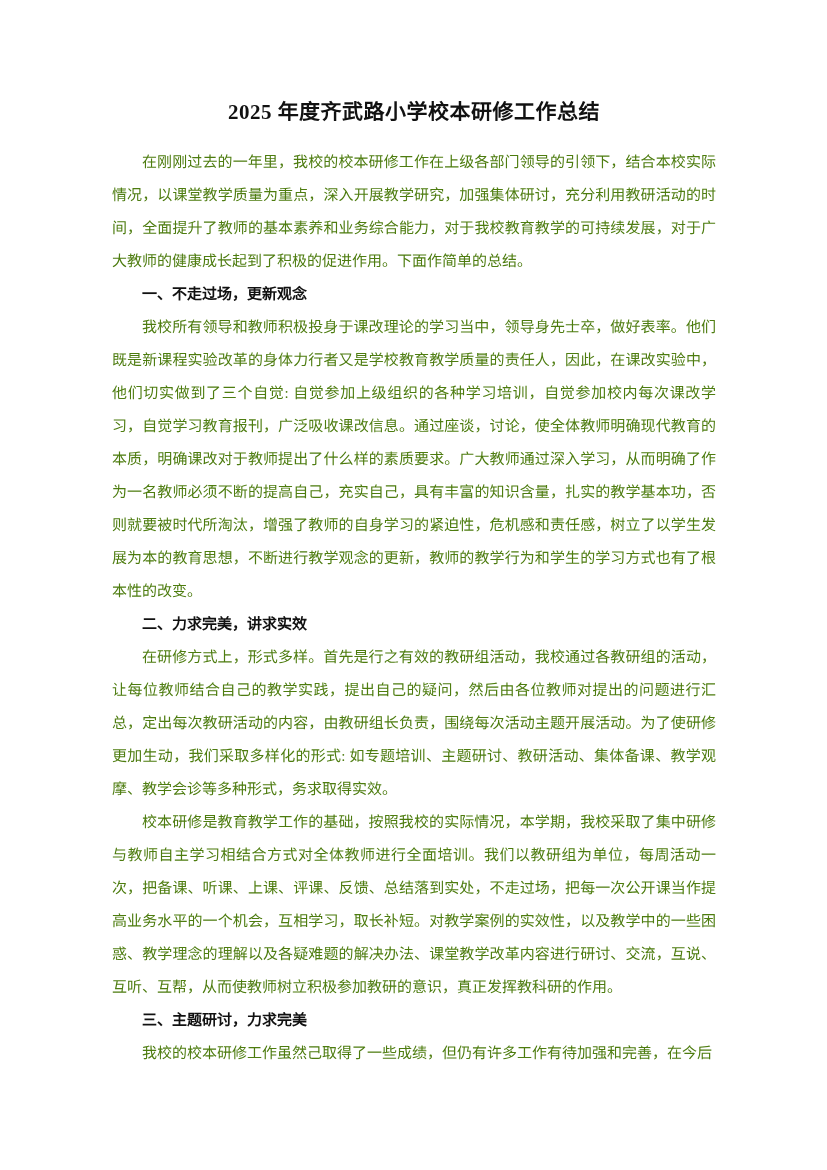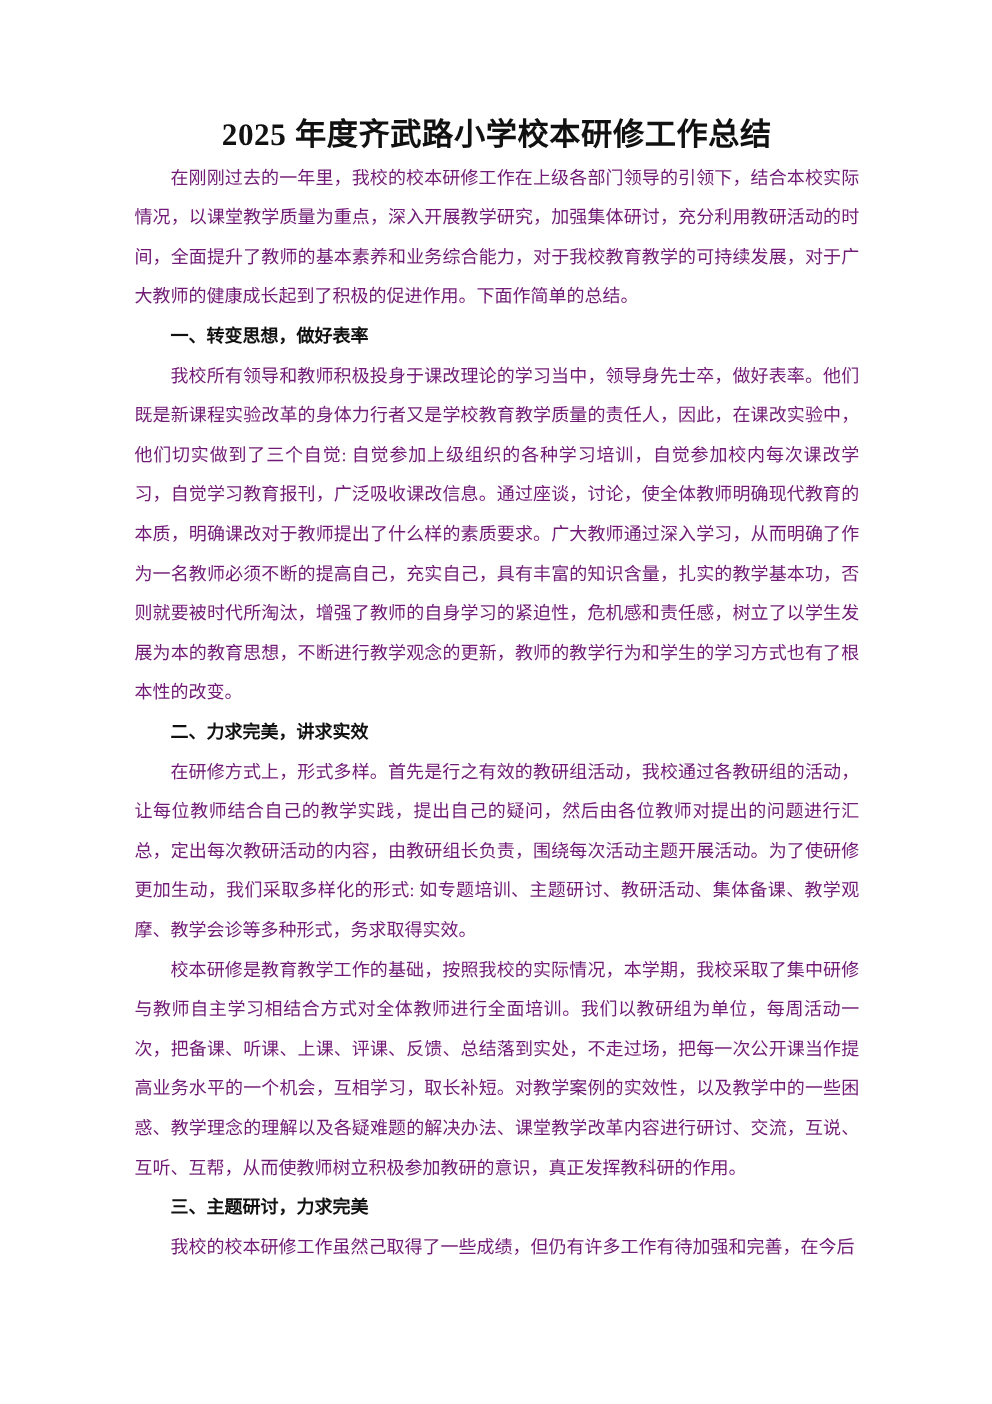--- a/index.html
+++ b/index.html
@@ -13,60 +13,60 @@
     height: 1170px;
     margin: 0 auto;
     background: #ffffff;
     box-sizing: border-box;
     padding: 96px 111px 40px 112px;
     overflow: hidden;
     font-family: "Liberation Serif", "DejaVu Serif", serif;
     color: #1a1a1a;
   }
   .doc-title {
-    margin: 0 0 4px 0;
-    font-size: 26px;
+    margin: 0 0 17px 0;
+    font-size: 21px;
     line-height: 33px;
     font-weight: bold;
     text-align: center;
     color: #111111;
     letter-spacing: 0.5px;
   }
   .doc-body {
     width: 604px;
   }
   .para {
     margin: 0;
     font-size: 15px;
     line-height: 33px;
     text-align: justify;
     text-justify: inter-ideograph;
     text-indent: 2em;
-    color: #701a75;
+    color: #4d7c0f;
     word-break: break-all;
   }
   .heading {
     margin: 0;
     font-size: 15px;
     line-height: 33px;
     font-weight: bold;
     text-indent: 2em;
     color: #111111;
   }
 </style>
 </head>
 <body>
 
 <div class="page">
   <h1 class="doc-title">2025 年度齐武路小学校本研修工作总结</h1>
 
   <div class="doc-body">
     <p class="para">在刚刚过去的一年里，我校的校本研修工作在上级各部门领导的引领下，结合本校实际情况，以课堂教学质量为重点，深入开展教学研究，加强集体研讨，充分利用教研活动的时间，全面提升了教师的基本素养和业务综合能力，对于我校教育教学的可持续发展，对于广大教师的健康成长起到了积极的促进作用。下面作简单的总结。</p>
 
-    <p class="heading">一、转变思想，做好表率</p>
+    <p class="heading">一、不走过场，更新观念</p>
 
     <p class="para">我校所有领导和教师积极投身于课改理论的学习当中，领导身先士卒，做好表率。他们既是新课程实验改革的身体力行者又是学校教育教学质量的责任人，因此，在课改实验中，他们切实做到了三个自觉: 自觉参加上级组织的各种学习培训，自觉参加校内每次课改学习，自觉学习教育报刊，广泛吸收课改信息。通过座谈，讨论，使全体教师明确现代教育的本质，明确课改对于教师提出了什么样的素质要求。广大教师通过深入学习，从而明确了作为一名教师必须不断的提高自己，充实自己，具有丰富的知识含量，扎实的教学基本功，否则就要被时代所淘汰，增强了教师的自身学习的紧迫性，危机感和责任感，树立了以学生发展为本的教育思想，不断进行教学观念的更新，教师的教学行为和学生的学习方式也有了根本性的改变。</p>
 
     <p class="heading">二、力求完美，讲求实效</p>
 
     <p class="para">在研修方式上，形式多样。首先是行之有效的教研组活动，我校通过各教研组的活动，让每位教师结合自己的教学实践，提出自己的疑问，然后由各位教师对提出的问题进行汇总，定出每次教研活动的内容，由教研组长负责，围绕每次活动主题开展活动。为了使研修更加生动，我们采取多样化的形式: 如专题培训、主题研讨、教研活动、集体备课、教学观摩、教学会诊等多种形式，务求取得实效。</p>
 
     <p class="para">校本研修是教育教学工作的基础，按照我校的实际情况，本学期，我校采取了集中研修与教师自主学习相结合方式对全体教师进行全面培训。我们以教研组为单位，每周活动一次，把备课、听课、上课、评课、反馈、总结落到实处，不走过场，把每一次公开课当作提高业务水平的一个机会，互相学习，取长补短。对教学案例的实效性，以及教学中的一些困惑、教学理念的理解以及各疑难题的解决办法、课堂教学改革内容进行研讨、交流，互说、互听、互帮，从而使教师树立积极参加教研的意识，真正发挥教科研的作用。</p>
 
     <p class="heading">三、主题研讨，力求完美</p>

